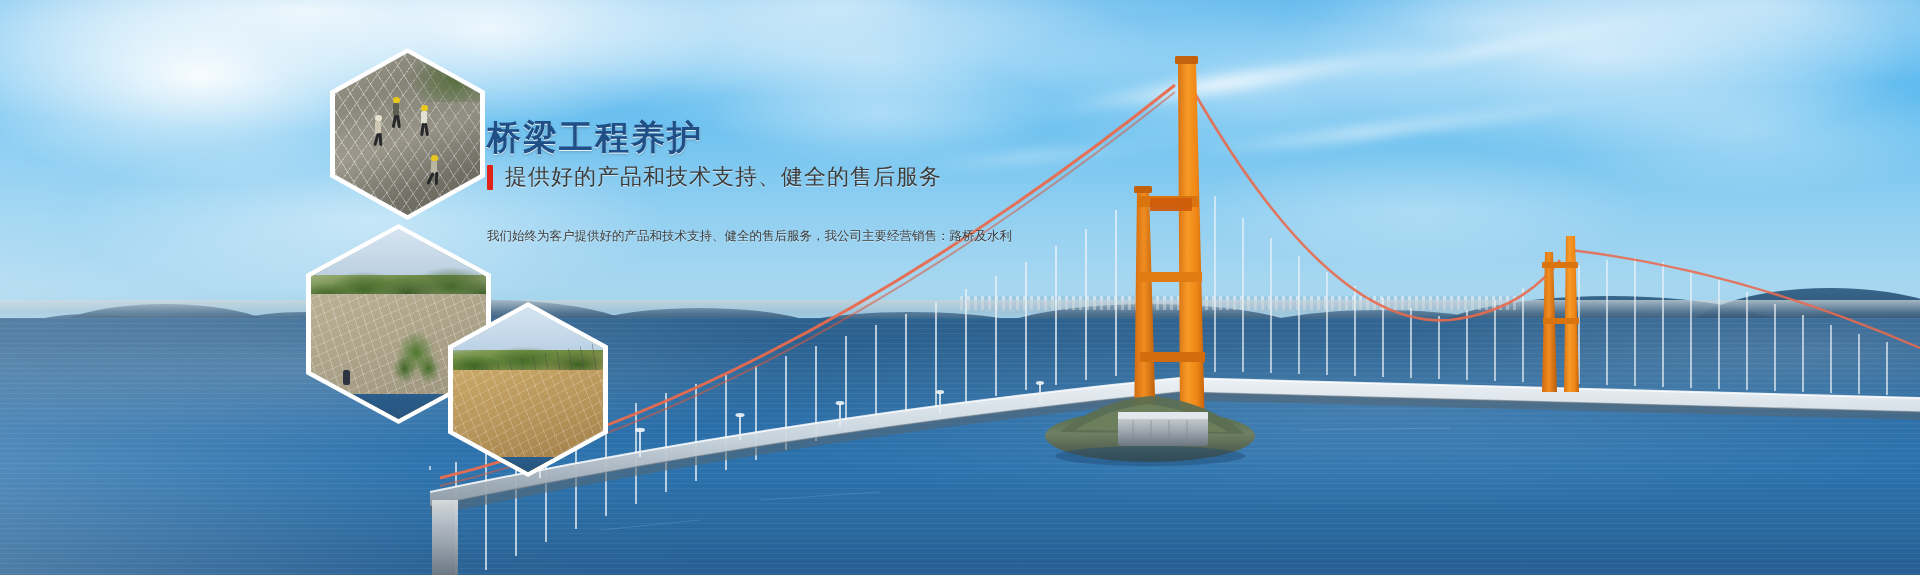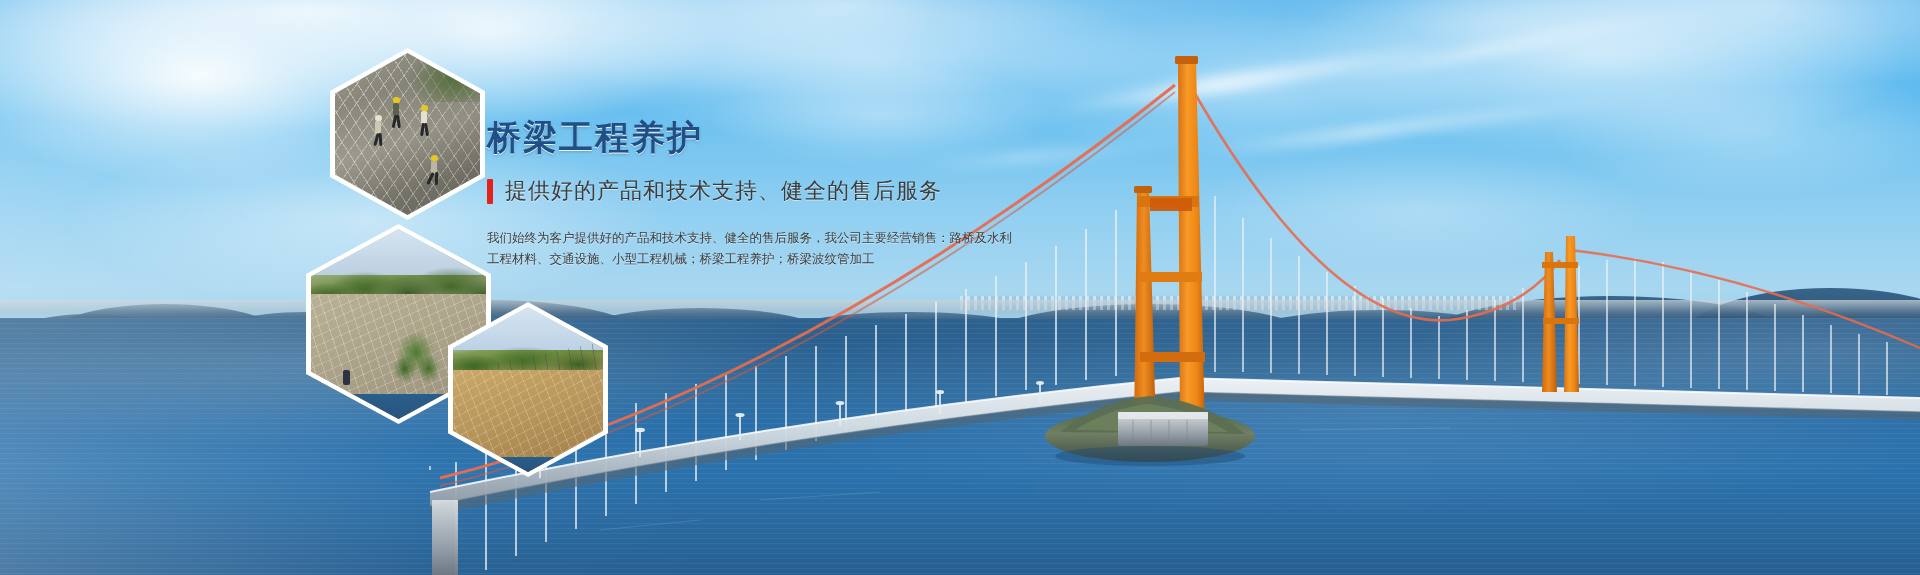--- a/index.html
+++ b/index.html
@@ -243,33 +243,33 @@
     text-shadow:0 1px 0 rgba(255,255,255,.85), 0 2px 3px rgba(0,0,0,.18);
   }
   .headline .h-sub{
     font-size:28px;font-weight:bold;letter-spacing:1px;
     color:#2b2b2b;
     text-shadow:0 1px 0 rgba(255,255,255,.7), 0 2px 3px rgba(0,0,0,.15);
   }
 
   .subhead{
     display:flex;align-items:center;gap:12px;
-    margin-top:22px;
+    margin-top:8px;
   }
   .subhead .bar{
     width:6px;height:25px;background:#e2231a;flex:0 0 auto;border-radius:1px;
   }
   .subhead .txt{
     font-size:22px;letter-spacing:1px;color:#3c3c3c;
     text-shadow:0 1px 0 rgba(255,255,255,.55);
     white-space:nowrap;
   }
 
   .body-copy{
-    margin-top:22px;
+    margin-top:34px;
     font-size:12.5px;line-height:21px;color:#3b3b3b;
     text-shadow:0 1px 0 rgba(255,255,255,.45);
     max-width:530px;
   }
   .body-copy p{margin:0;white-space:nowrap;}
 
   
   .haze{
     position:absolute;left:0;top:0;width:720px;height:100%;
     background:linear-gradient(90deg, rgba(255,255,255,.18), rgba(255,255,255,.02) 60%, rgba(255,255,255,0));
@@ -553,18 +553,17 @@
       <span class="h-main">桥梁工程养护</span>
     </div>
 
     <div class="subhead">
       <span class="bar"></span>
       <span class="txt">提供好的产品和技术支持、健全的售后服务</span>
     </div>
 
     <div class="body-copy">
       <p>我们始终为客户提供好的产品和技术支持、健全的售后服务，我公司主要经营销售：路桥及水利</p>
-      <p>工程材料、交通设施、小型工程机械；桥梁工程养护；桥梁波纹管加工</p>
     </div>
 
   </div>
 
 </div>
 
 </body></html>

